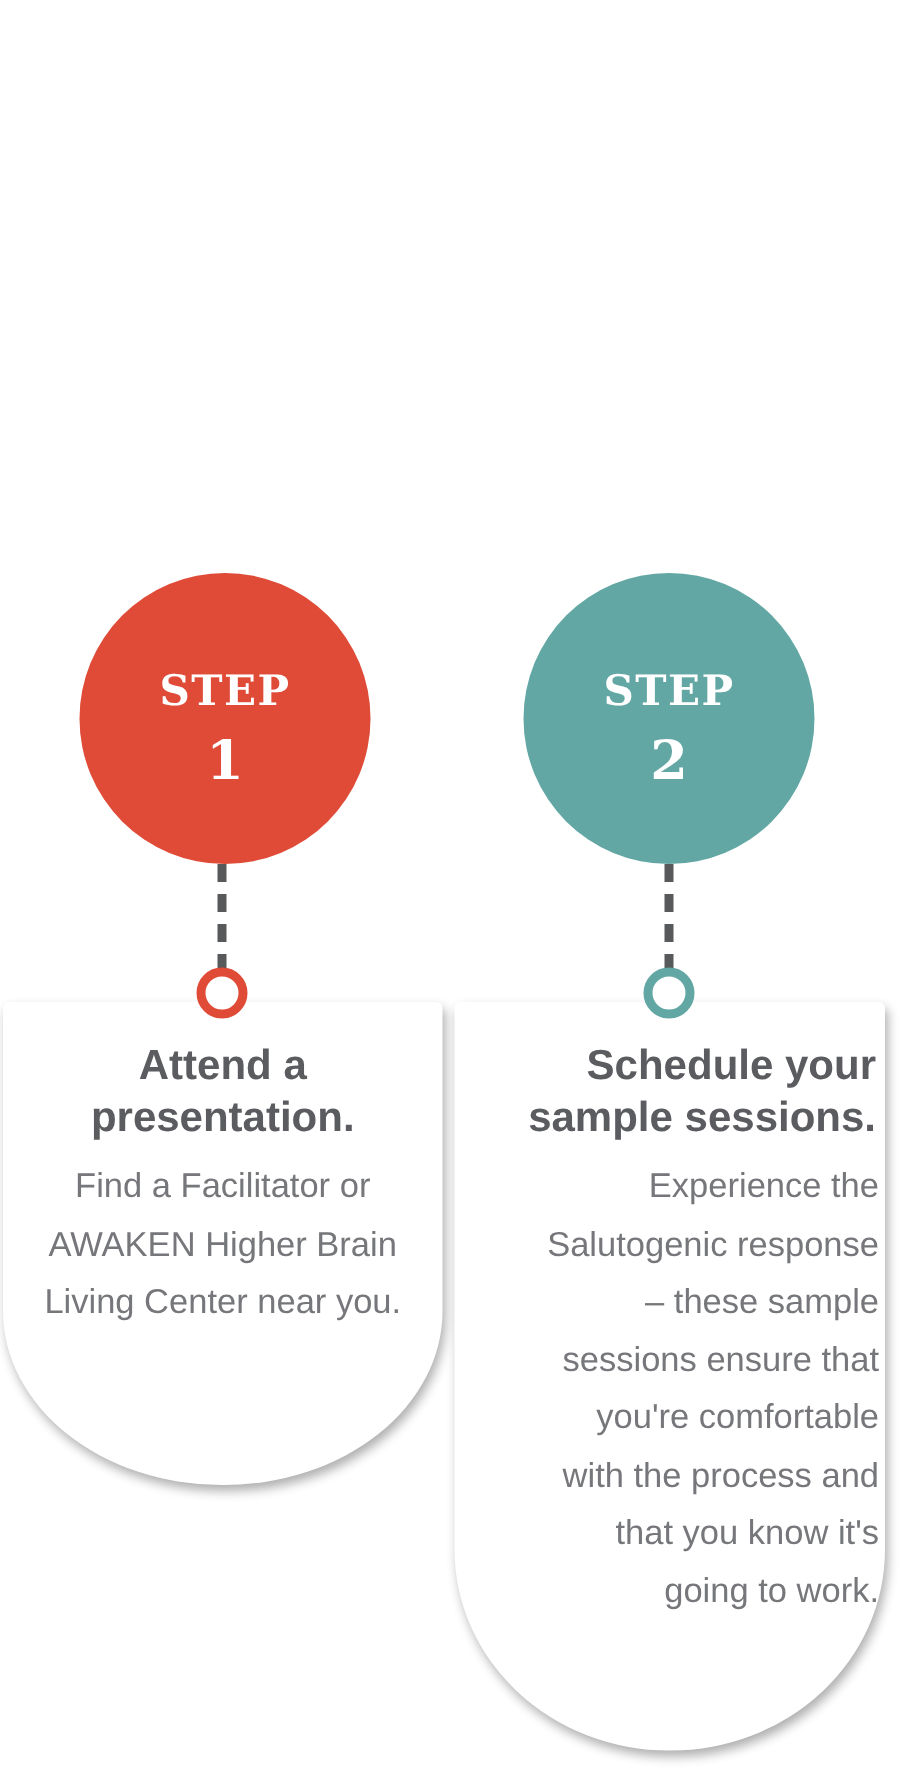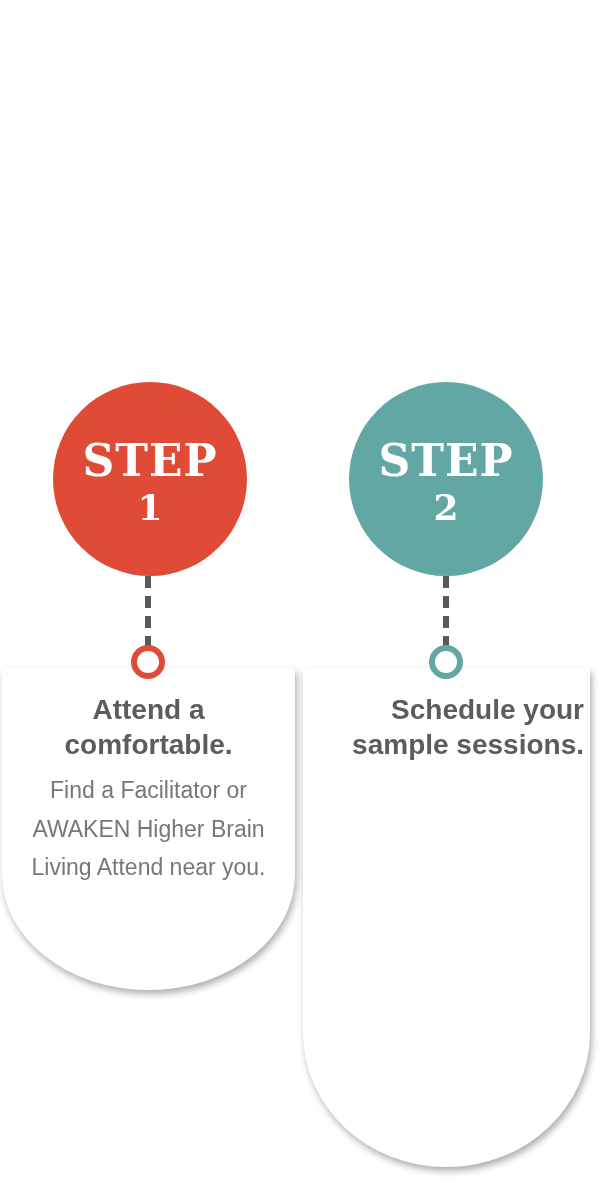--- a/index.html
+++ b/index.html
@@ -23,21 +23,21 @@
     align-items: center; justify-content: center;
     box-sizing: border-box;
     padding-top: 10px;
     color: #ffffff;
     font-family: "DejaVu Serif", serif;
     font-weight: bold;
     text-align: center;
   }
   .col1 .big-circle { left: 51px; top: 382px; background: var(--step1-accent, #E04B38); }
   .col2 .big-circle { left: 46px; top: 382px; background: var(--step2-accent, #62A7A4); }
-  .step-word { font-size: 44px; line-height: 46px; letter-spacing: 1px; }
+  .step-word { font-size: 28px; line-height: 46px; letter-spacing: 1px; }
   .step-num  { font-size: 36px; line-height: 46px; }
 
   .connector {
     position: absolute; top: 576px;
     width: 6px; height: 70px;
     background-image: repeating-linear-gradient(
       to bottom,
       var(--connector-gray, #58595B) 0 12px,
       transparent 12px 20px);
   }
@@ -93,33 +93,41 @@
 
   <section class="col col1">
     <div class="big-circle">
       <div class="step-word">STEP</div>
       <div class="step-num">1</div>
     </div>
     <div class="connector"></div>
     <div class="ring"></div>
     <div class="card card1">
       <h2>Attend a
-comfortable.</h2>
+presentation.</h2>
       <p>Find a Facilitator or
 AWAKEN Higher Brain
-Living Attend near you.</p>
+Living Center near you.</p>
     </div>
   </section>
 
   <section class="col col2">
     <div class="big-circle">
       <div class="step-word">STEP</div>
       <div class="step-num">2</div>
     </div>
     <div class="connector"></div>
     <div class="ring"></div>
     <div class="card card2">
       <h2>Schedule your
 sample sessions.</h2>
+      <p>Experience the
+Salutogenic response
+– these sample
+sessions ensure that
+you're comfortable
+with the process and
+that you know it's
+going to work.</p>
     </div>
   </section>
 
 </div>
 
 </body></html>

